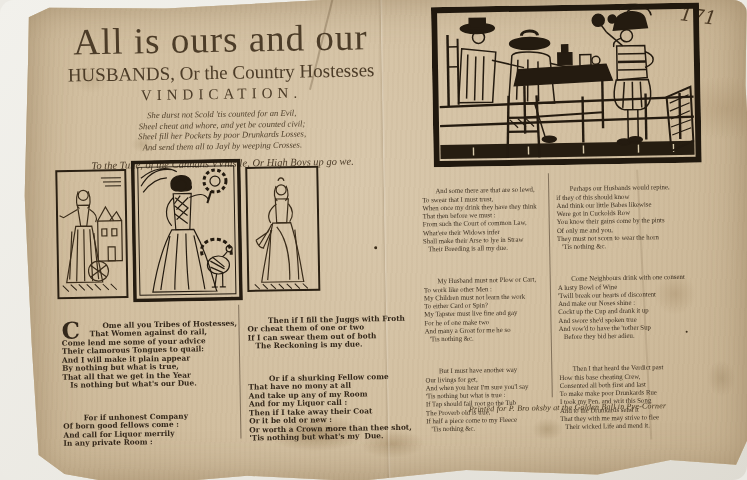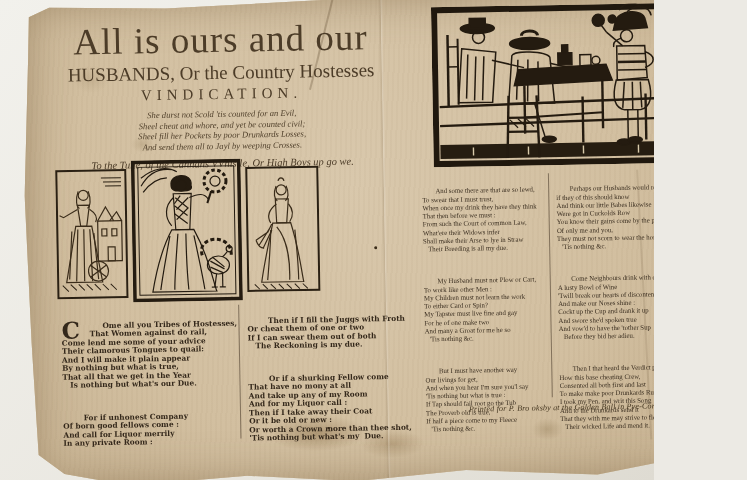--- a/index.html
+++ b/index.html
@@ -1,18 +1,18 @@
 <!DOCTYPE html>
 <html><head>
 <meta charset="utf-8">
 <style>
   html,body{margin:0;padding:0;}
   body{background:#eceae4;font-family:"Liberation Serif", serif;}
-  .stage{position:relative;width:654px;height:480px;overflow:hidden;
-         background:linear-gradient(135deg,#f2f1ec 0%,#e9e7e0 60%,#dedbd2 100%);}
+  .stage{position:relative;width:747px;height:480px;overflow:hidden;
+         background:linear-gradient(135deg,#f2f1ec 0%,#e9e7e0 60%,#dedbd2 100%);border-radius:14px;}
   .paper{
     position:absolute;left:24px;top:-6px;width:730px;height:489px;
     transform:rotate(-1deg);
     background:
       repeating-linear-gradient(93deg, rgba(120,95,60,.04) 0 2px, rgba(0,0,0,0) 2px 5px),
       radial-gradient(70px 26px at 290px 438px, rgba(115,85,45,.38), rgba(115,85,45,0) 70%),
       radial-gradient(46px 20px at 365px 450px, rgba(115,85,45,.28), rgba(115,85,45,0) 70%),
       radial-gradient(30px 30px at 650px 305px, rgba(125,95,55,.22), rgba(125,95,55,0) 70%),
       radial-gradient(70px 46px at 704px 120px, rgba(135,105,65,.20), rgba(135,105,65,0) 70%),
       radial-gradient(22px 16px at 520px 438px, rgba(115,90,50,.25), rgba(115,90,50,0) 70%),

